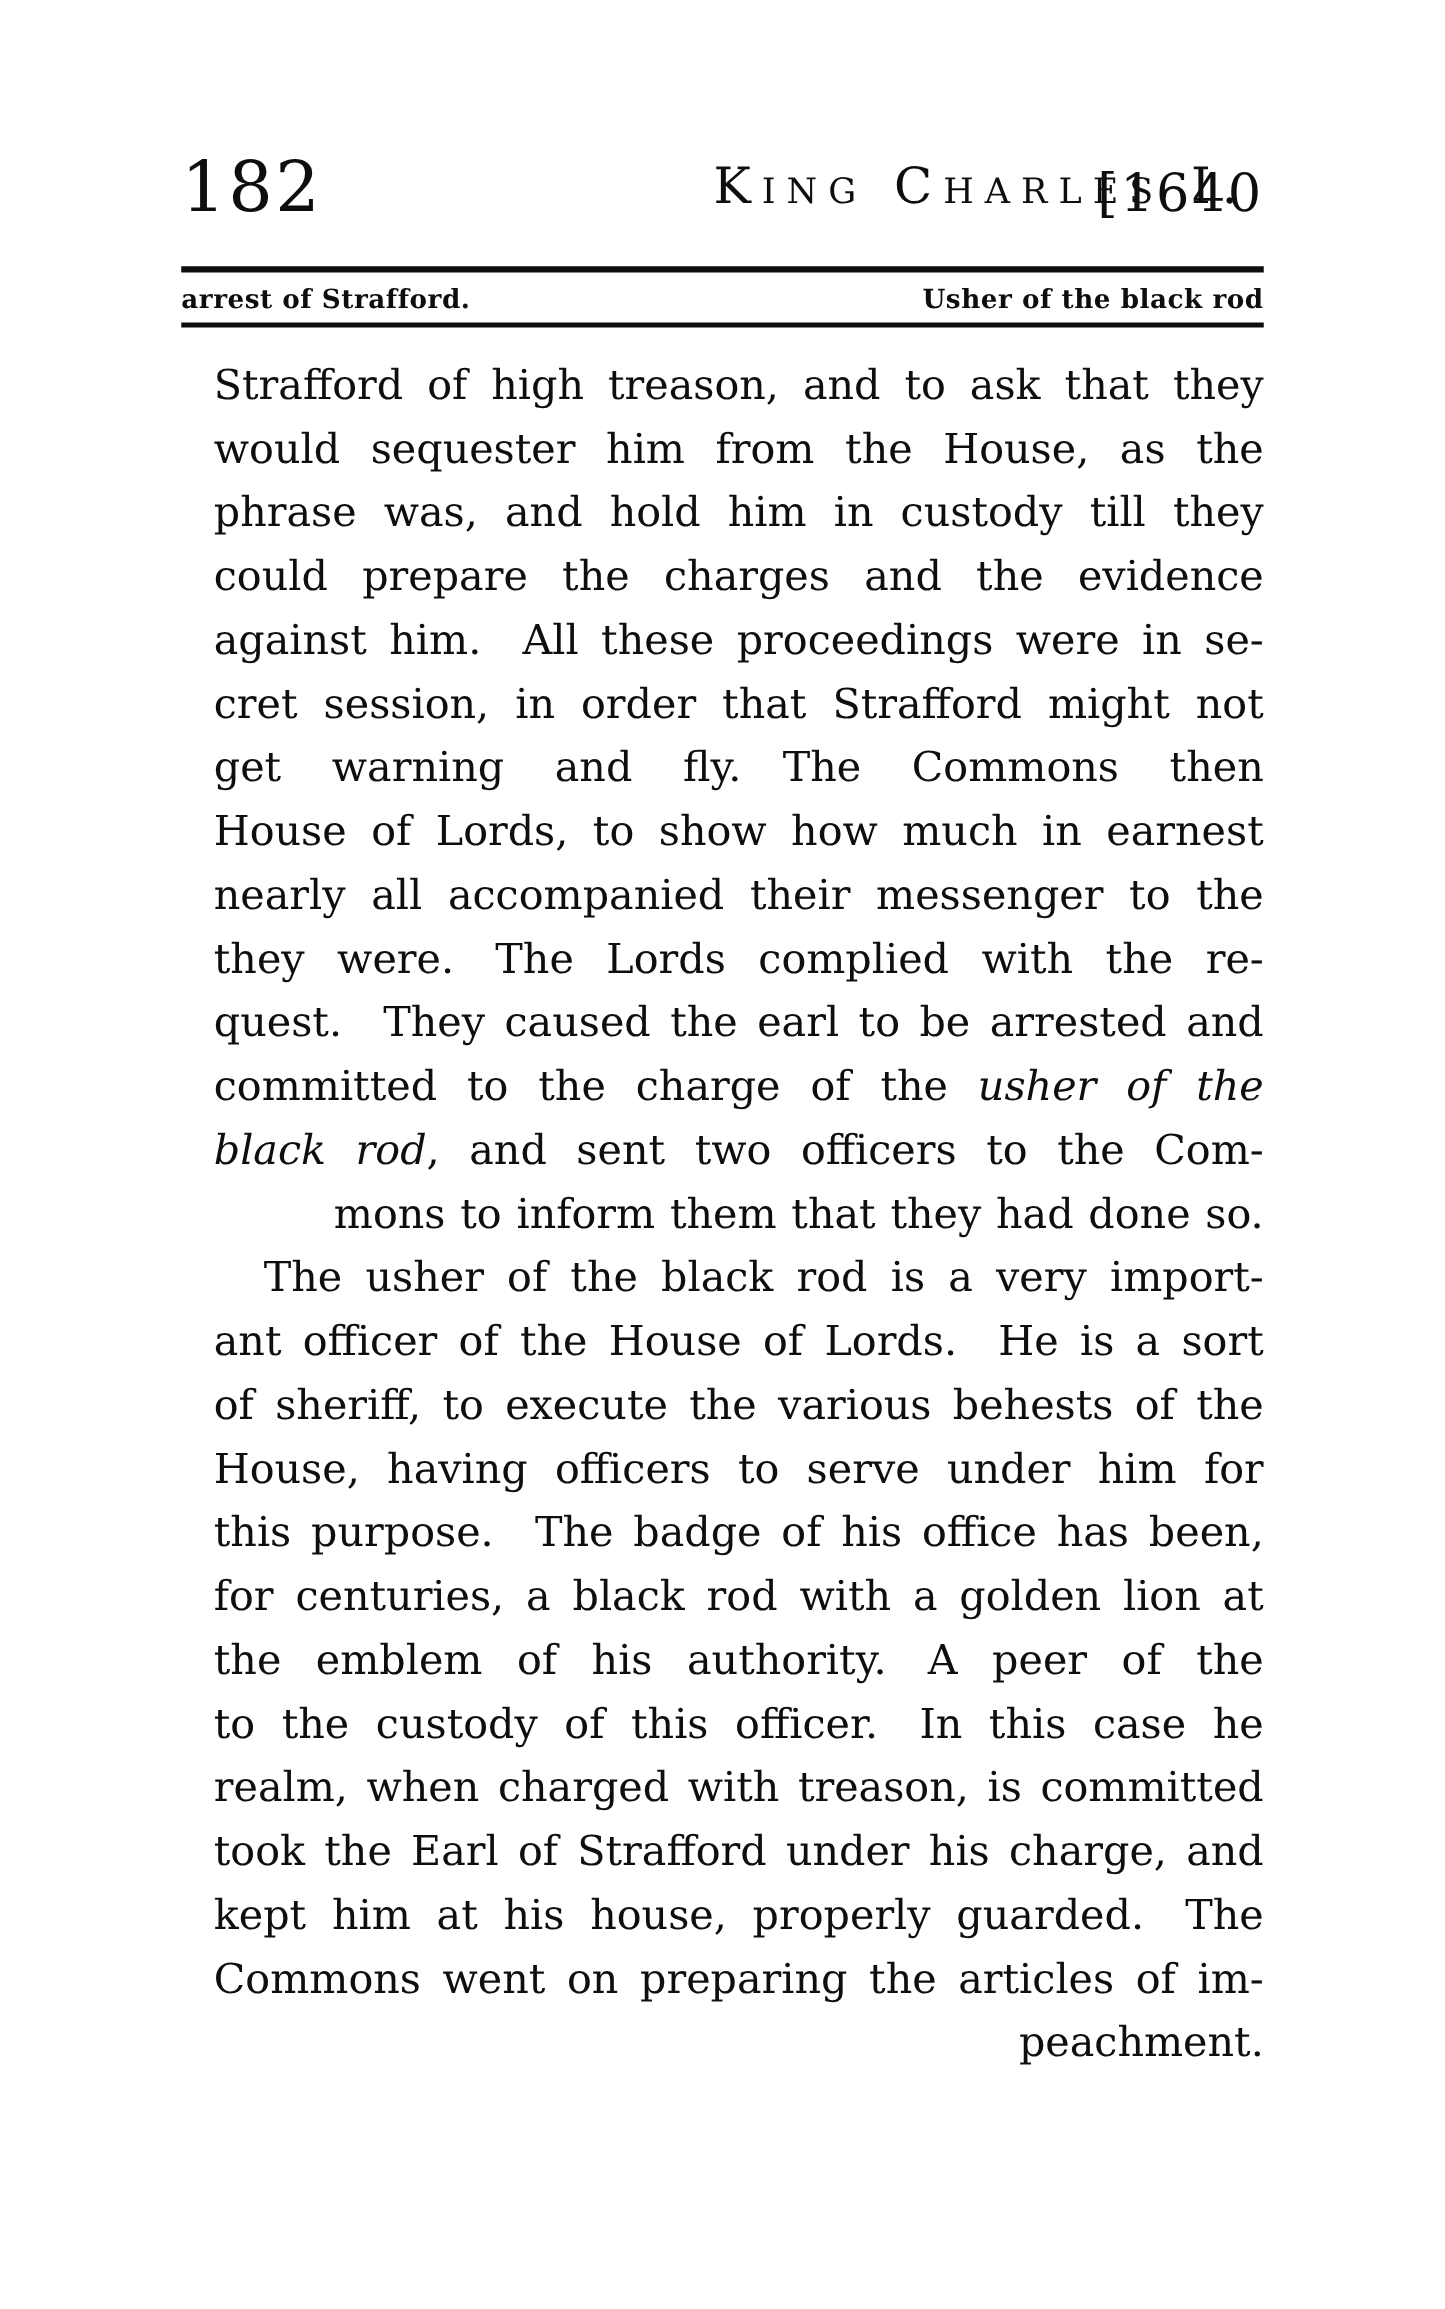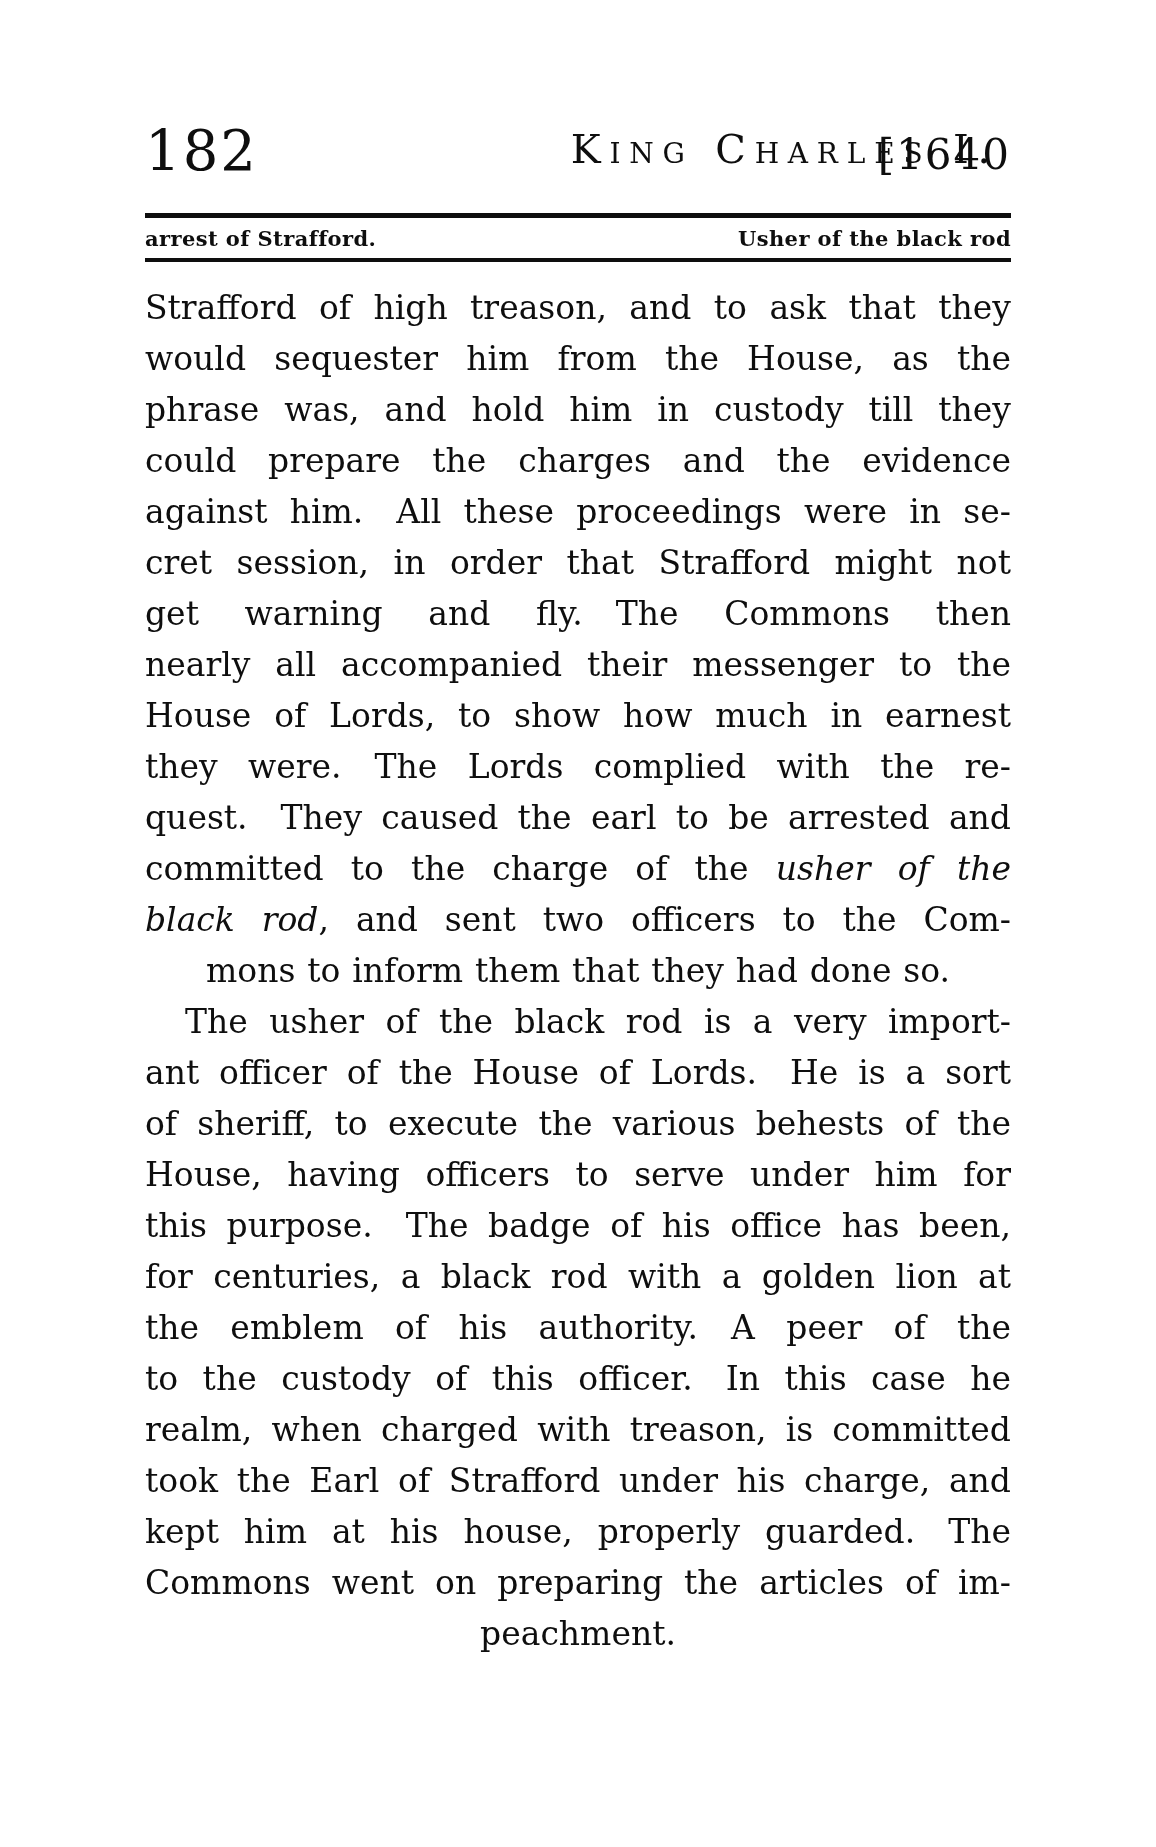--- a/index.html
+++ b/index.html
@@ -86,29 +86,30 @@
     left: 0;
     width: 100%;
   }
   .line {
     height: 51px;
     line-height: 51px;
     font-size: 33px;
     text-align: justify;
     overflow: hidden;
     word-spacing: 0.04em;
+    margin-left: 26px;
   }
   
   .line.just::after {
     content: "";
     display: inline-block;
     width: 100%;
     height: 0;
   }
-  .line.no-just { text-align: center; }
+  .line.no-just { text-align: right; }
   .line.indent  { text-indent: 40px; }
   .line em { font-style: italic; }
 </style>
 </head>
 <body>
 
 <div class="page">
   <div class="content-col">
 
     <div class="running-header">
@@ -128,22 +129,22 @@
 
     <main class="body-text" id="body-text">
         <div>
           <div class="line just"><span>Strafford of high treason, and to ask that they</span></div>
           <div class="line just"><span>would sequester him from the House, as the</span></div>
           <div class="line just"><span>phrase was, and hold him in custody till they</span></div>
           <div class="line just"><span>could prepare the charges and the evidence</span></div>
           <div class="line just"><span>against him.  All these proceedings were in se-</span></div>
           <div class="line just"><span>cret session, in order that Strafford might not</span></div>
           <div class="line just"><span>get warning and fly.  The Commons then</span></div>
+          <div class="line just"><span>House of Lords, to show how much in earnest</span></div>
           <div class="line just"><span>nearly all accompanied their messenger to the</span></div>
-          <div class="line just"><span>House of Lords, to show how much in earnest</span></div>
           <div class="line just"><span>they were.  The Lords complied with the re-</span></div>
           <div class="line just"><span>quest.  They caused the earl to be arrested and</span></div>
           <div class="line just"><span>committed to the charge of the </span><em>usher of the</em></div>
           <div class="line just"><em>black rod</em><span>, and sent two officers to the Com-</span></div>
           <div class="line no-just"><span>mons to inform them that they had done so.</span></div>
         </div>
         <div>
           <div class="line just indent"><span>The usher of the black rod is a very import-</span></div>
           <div class="line just"><span>ant officer of the House of Lords.  He is a sort</span></div>
           <div class="line just"><span>of sheriff, to execute the various behests of the</span></div>

